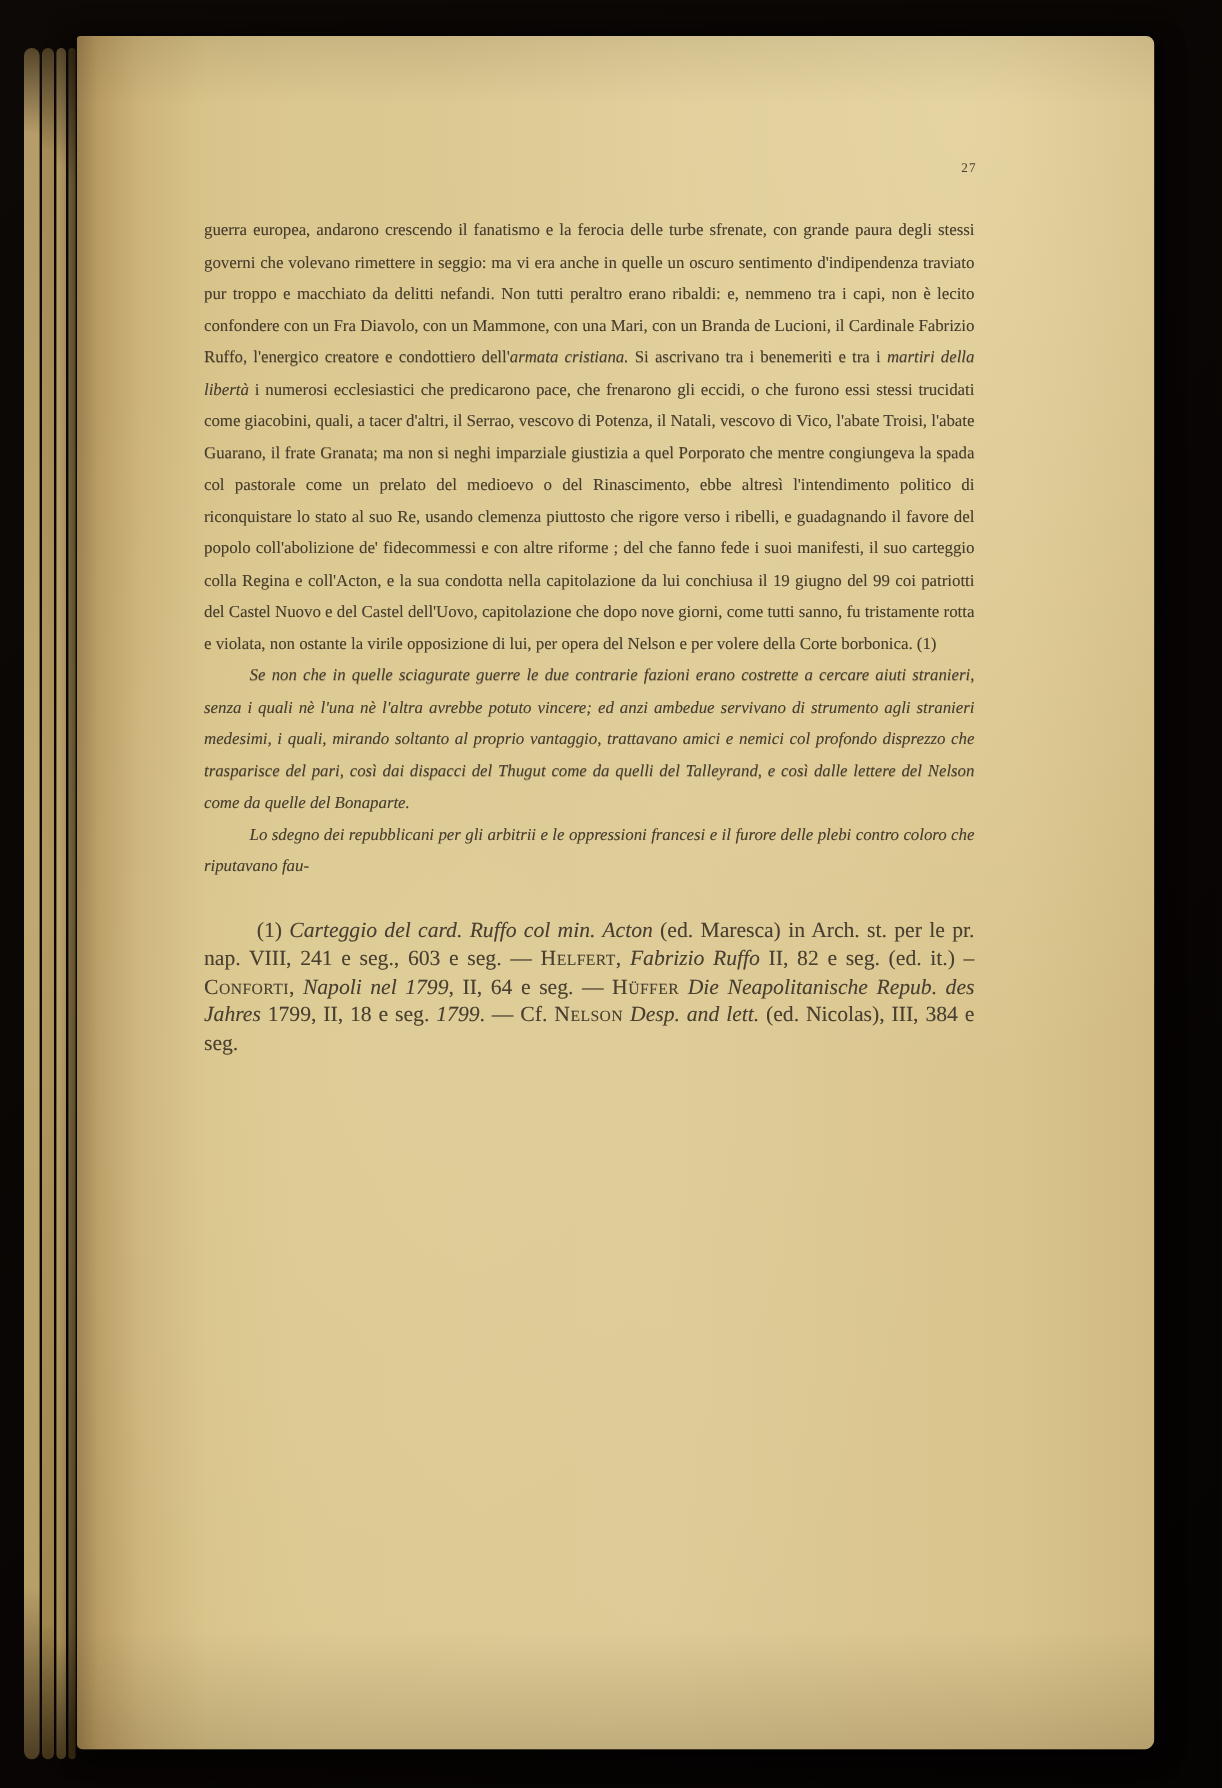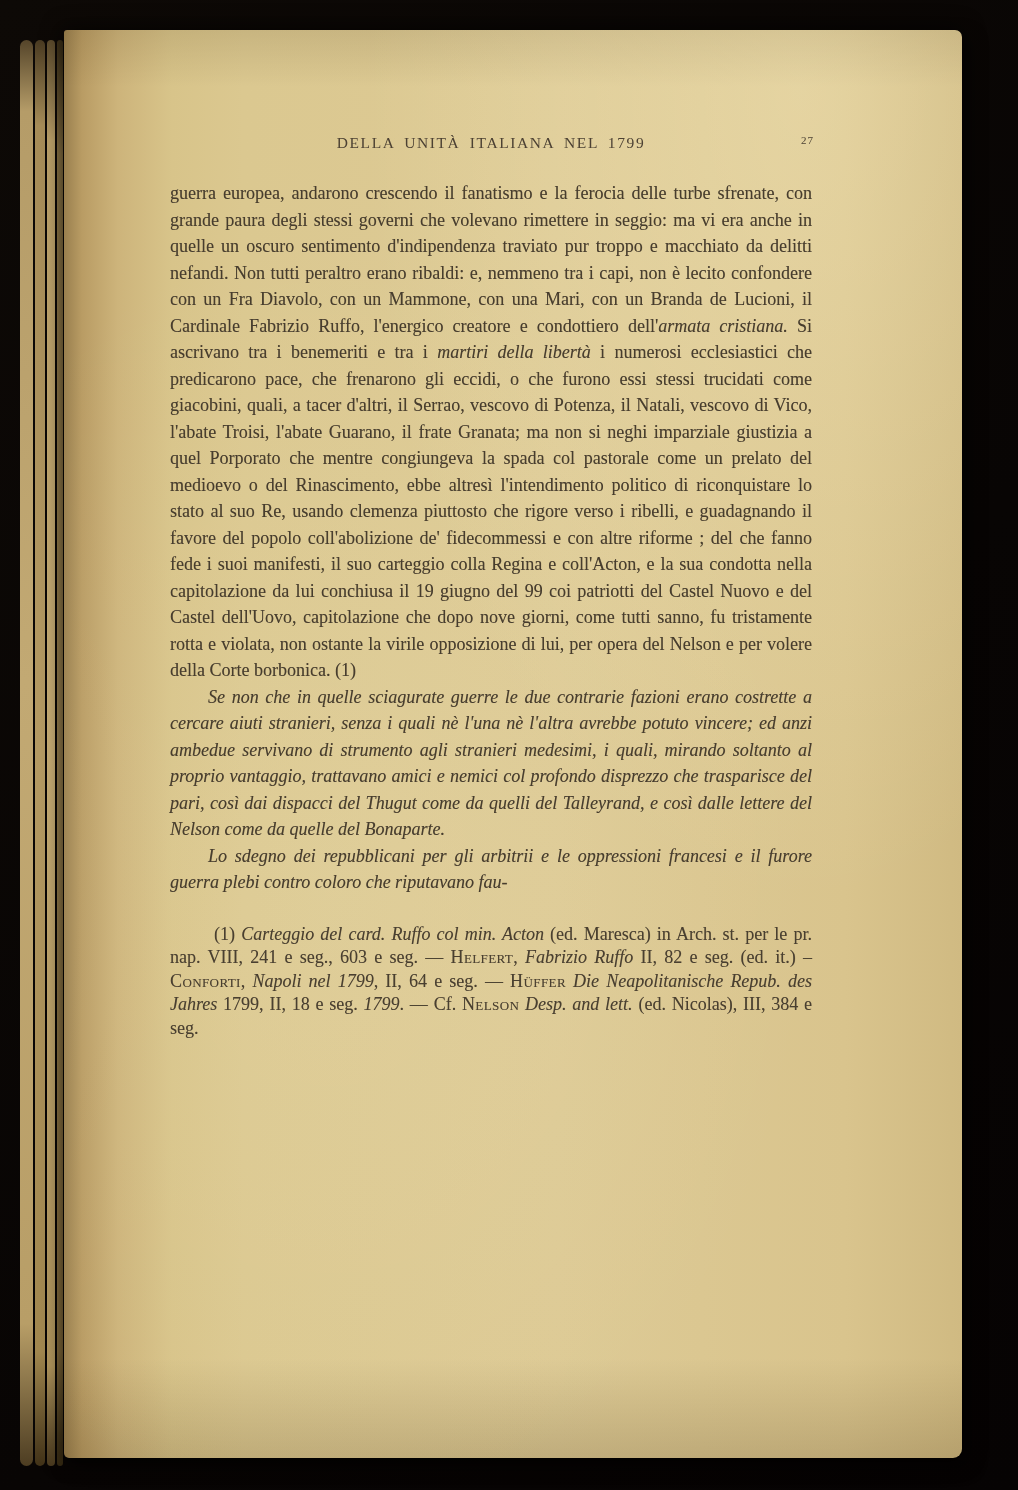--- a/index.html
+++ b/index.html
@@ -45,21 +45,21 @@
   .header { position: relative; height: 24px; margin-bottom: 22px; color: #4c4133; }
   .running-title {
     display: block;
     text-align: center;
     font-size: 15.5px;
     letter-spacing: 1.6px;
     word-spacing: 4px;
   }
   .page-number { position: absolute; right: -2px; top: 0; font-size: 11px; letter-spacing: 1px; }
   .para {
-    font-size: 18px;
+    font-size: 14px;
     line-height: 26.5px;
     text-align: justify;
     color: #473d2e;
     text-shadow: 0.2px 0.2px 0.4px rgba(60,50,35,0.35);
   }
   .para.indent { text-indent: 38px; font-style: italic; }
   .para i, .footnote i { font-style: italic; }
   .sc { font-variant: small-caps; letter-spacing: 0.4px; }
   .footnote {
     margin-top: 27px;
@@ -80,28 +80,27 @@
     <div class="edge edge-1"></div>
     <div class="edge edge-2"></div>
     <div class="edge edge-3"></div>
     <div class="edge edge-4"></div>
   </div>
 
   <div class="page">
     <div class="content">
 
       <div class="header">
-        <span class="running-title">DELLA UNITÀ ITALIANA NEL 1799</span>
         <span class="page-number">27</span>
       </div>
 
       <p class="para"><span>guerra europea, andarono crescendo il fanatismo e la ferocia delle turbe sfrenate, con grande paura degli stessi governi che volevano rimettere in seggio: ma vi era anche in quelle un oscuro sentimento d'indipendenza traviato pur troppo e macchiato da delitti nefandi. Non tutti peraltro erano ribaldi: e, nemmeno tra i capi, non è lecito confondere con un Fra Diavolo, con un Mammone, con una Mari, con un Branda de Lucioni, il Cardinale Fabrizio Ruffo, l'energico creatore e condottiero dell'</span><i>armata cristiana.</i><span> Si ascrivano tra i benemeriti e tra i </span><i>martiri della libertà</i><span> i numerosi ecclesiastici che predicarono pace, che frenarono gli eccidi, o che furono essi stessi trucidati come giacobini, quali, a tacer d'altri, il Serrao, vescovo di Potenza, il Natali, vescovo di Vico, l'abate Troisi, l'abate Guarano, il frate Granata; ma non si neghi imparziale giustizia a quel Porporato che mentre congiungeva la spada col pastorale come un prelato del medioevo o del Rinascimento, ebbe altresì l'intendimento politico di riconquistare lo stato al suo Re, usando clemenza piuttosto che rigore verso i ribelli, e guadagnando il favore del popolo coll'abolizione de' fidecommessi e con altre riforme ; del che fanno fede i suoi manifesti, il suo carteggio colla Regina e coll'Acton, e la sua condotta nella capitolazione da lui conchiusa il 19 giugno del 99 coi patriotti del Castel Nuovo e del Castel dell'Uovo, capitolazione che dopo nove giorni, come tutti sanno, fu tristamente rotta e violata, non ostante la virile opposizione di lui, per opera del Nelson e per volere della Corte borbonica. (1)</span></p>
 
       <p class="para indent">Se non che in quelle sciagurate guerre le due contrarie fazioni erano costrette a cercare aiuti stranieri, senza i quali nè l'una nè l'altra avrebbe potuto vincere; ed anzi ambedue servivano di strumento agli stranieri medesimi, i quali, mirando soltanto al proprio vantaggio, trattavano amici e nemici col profondo disprezzo che trasparisce del pari, così dai dispacci del Thugut come da quelli del Talleyrand, e così dalle lettere del Nelson come da quelle del Bonaparte.</p>
 
-      <p class="para indent">Lo sdegno dei repubblicani per gli arbitrii e le oppressioni francesi e il furore guerra plebi contro coloro che riputavano fau-</p>
+      <p class="para indent">Lo sdegno dei repubblicani per gli arbitrii e le oppressioni francesi e il furore delle plebi contro coloro che riputavano fau-</p>
 
       <p class="footnote"><span>(1) </span><i>Carteggio del card. Ruffo col min. Acton</i><span> (ed. Maresca) in Arch. st. per le pr. nap. VIII, 241 e seg., 603 e seg. — </span><span class="sc">Helfert</span><span>, </span><i>Fabrizio Ruffo</i><span> II, 82 e seg. (ed. it.) – </span><span class="sc">Conforti</span><span>, </span><i>Napoli nel 1799</i><span>, II, 64 e seg. — </span><span class="sc">Hüffer</span><span> </span><i>Die Neapolitanische Repub. des Jahres</i><span> 1799, II, 18 e seg. </span><i>1799</i><span>. — Cf. </span><span class="sc">Nelson</span><span> </span><i>Desp. and lett.</i><span> (ed. Nicolas), III, 384 e seg.</span></p>
 
     </div>
   </div>
 
 </div>
 
 </body></html>

